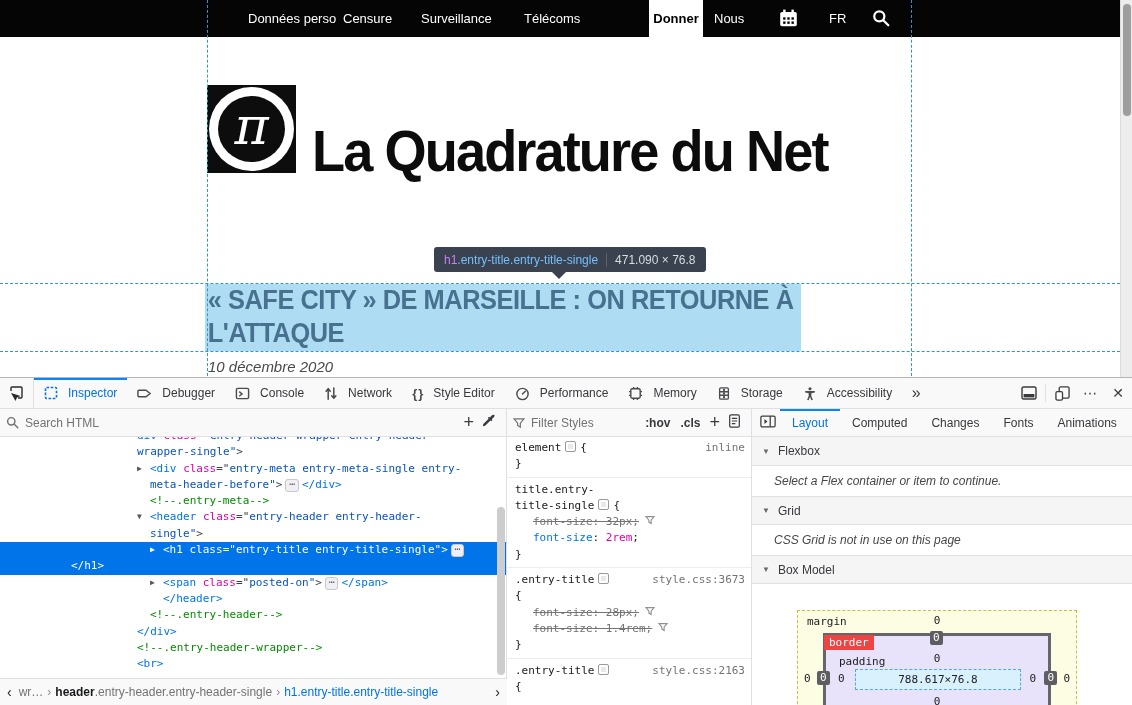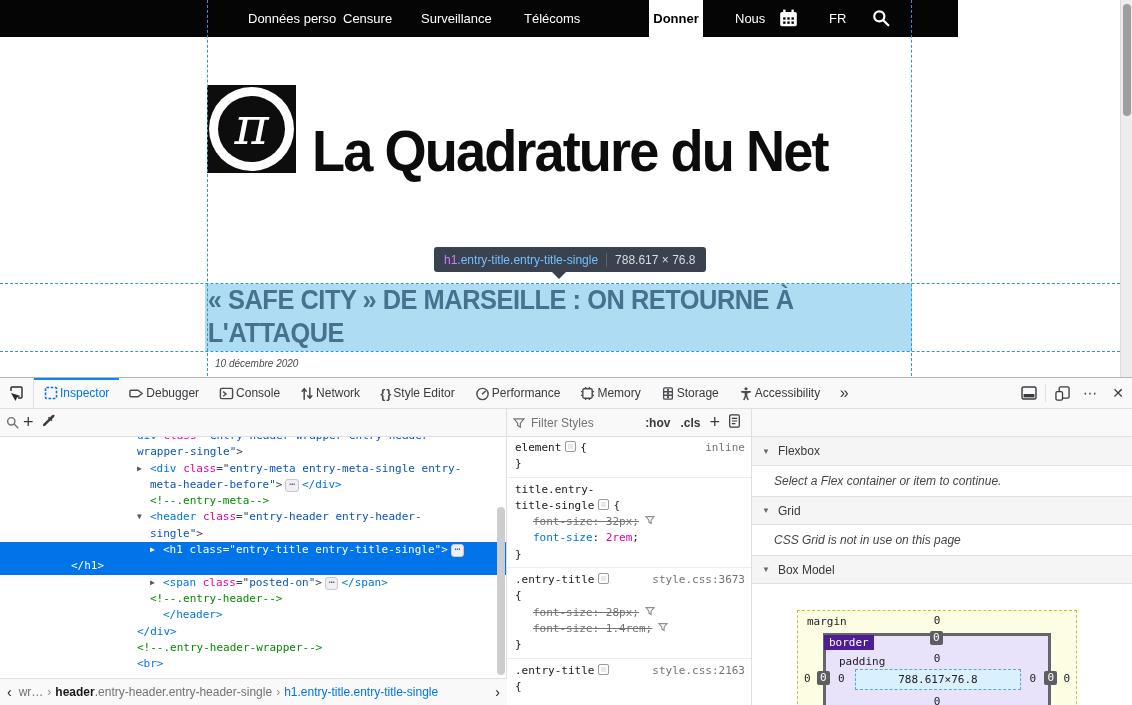--- a/index.html
+++ b/index.html
@@ -1,53 +1,53 @@
 <!DOCTYPE html>
 <html><head>
 <meta charset="utf-8">
 <style>
   * { margin:0; padding:0; box-sizing:border-box; }
   html,body { width:1132px; height:705px; overflow:hidden; background:#fff;
     font-family:"Liberation Sans", sans-serif; }
   .stage { position:relative; width:1132px; height:705px; background:#fff; overflow:hidden; }
 
   
-  .nav { position:absolute; left:0; top:0; width:958px; height:37px; background:#050505; }
+  .nav { position:absolute; left:0; top:0; width:1132px; height:37px; background:#050505; }
   .nav-item { position:absolute; top:0; height:37px; line-height:37px; color:#fff; font-size:13px; white-space:nowrap; cursor:pointer; }
   .nav-donate { position:absolute; top:0; height:37px; line-height:37px; background:#fff; color:#000; font-weight:bold; font-size:13px; text-align:center; }
   .nav-ico { position:absolute; top:9px; }
 
   .page-scrollbar { position:absolute; left:1120px; top:0; width:12px; height:377px; background:#ededed; border-left:1px solid #dcdcdc; }
   .page-scroll-thumb { position:absolute; left:2px; top:4px; width:8px; height:112px; background:#9e9e9e; border-radius:4px; }
 
   .logo { position:absolute; left:207px; top:85px; width:89px; height:88px; background:#0d0d0d; }
   .logo-ring { position:absolute; inset:2px; background:#fff; border-radius:50%; }
   .logo-disc { position:absolute; inset:9px; background:#0d0d0d; border-radius:50%; display:flex; align-items:center; justify-content:center; }
   .logo-pi { color:#fff; font-family:"DejaVu Serif", serif; font-style:italic; font-size:52px; line-height:1; padding-bottom:6px; }
 
   .site-title { position:absolute; left:312px; top:118px; font-size:57px; font-weight:700; letter-spacing:-2px; color:#0c0c0d; white-space:nowrap; transform:scaleX(.95); transform-origin:left top; }
 
   .tooltip { position:absolute; left:434px; top:247px; height:25px; background:#39424e; border-radius:3px; display:flex; align-items:center; padding:0 10px; gap:8px; font-size:12px; white-space:nowrap; }
   .tt-tag { color:#cd7bfa; } .tt-cls { color:#75bfff; }
   .tt-sep { width:1px; height:14px; background:#5b6570; }
   .tt-dim { color:#d9dde3; }
   .tt-arrow { position:absolute; left:552px; top:272px; width:0; height:0; border:7px solid transparent; border-top-color:#39424e; border-bottom:none; }
 
-  .hl { position:absolute; left:205px; top:284px; width:707px; height:67px; background:#aedcf2; overflow:hidden; }
+  .hl { position:absolute; left:205px; top:284px; width:596px; height:67px; background:#aedcf2; overflow:hidden; }
   .hl-line { font-weight:700; font-size:27px; line-height:33px; color:#47718e; white-space:nowrap; transform:scaleX(.94); transform-origin:left top; padding-left:3px; letter-spacing:-.5px; }
-  .post-date { position:absolute; left:208px; top:358px; font-style:italic; font-size:10px; color:#4a4a4a;margin-left:7px; }
+  .post-date { position:absolute; left:208px; top:358px; font-style:italic; font-size:15px; color:#4a4a4a; }
 
   .vguide { position:absolute; top:0; height:376px; width:0; border-left:1px dashed #2798d8; }
   .hguide { position:absolute; left:0; width:1120px; height:0; border-top:1px dashed #2798d8; }
 
   
   .devtools { position:absolute; left:0; top:377px; width:1132px; height:328px; background:#fff; border-top:1px solid #b5b5b8; font-size:12px; color:#38383d; }
   .dt-tabbar { position:absolute; left:0; top:0; width:1132px; height:31px; background:#f9f9fa; border-bottom:1px solid #e0e0e2; display:flex; align-items:stretch; }
   .pick-btn { width:34px; border-right:1px solid #e0e0e2; display:flex; align-items:center; justify-content:center; cursor:pointer; }
-  .dt-tab { display:flex; align-items:center; gap:2px; padding:0 10px; cursor:pointer; white-space:nowrap; }
+  .dt-tab { display:flex; align-items:center; gap:10px; padding:0 10px; cursor:pointer; white-space:nowrap; }
   .dt-tab.active { color:#0074e8; box-shadow:inset 0 2px 0 #0a84ff; }
   .dt-tab svg, .pick-btn svg { flex:none; }
   .tb-spacer { flex:1; }
   .tb-btn { width:28px; display:flex; align-items:center; justify-content:center; cursor:pointer; color:#3b3b3f; font-size:14px; }
   .tb-vsep { width:1px; background:#e0e0e2; margin:6px 2px; }
 
   .dt-row2 { position:absolute; left:0; top:31px; width:1132px; height:28px; background:#f9f9fa; border-bottom:1px solid #e0e0e2; }
   .row2-sec { position:absolute; top:0; height:27px; display:flex; align-items:center; }
   .sec-left { left:0; width:507px; border-right:1px solid #e0e0e2; padding:0 6px; }
   .sec-mid  { left:507px; width:245px; border-right:1px solid #e0e0e2; padding:0 6px; }
@@ -88,21 +88,21 @@
   .lmsg { height:30px; display:flex; align-items:center; padding-left:22px; font-style:italic; color:#464649; background:#fff; }
 
   .boxmodel { position:absolute; left:45px; top:173px; width:280px; height:160px; font-family:"DejaVu Sans Mono","Liberation Mono",monospace; font-size:11px; color:#202124; }
   .bm-margin { position:absolute; inset:0; background:#fcfde2; border:1px dashed #bfc63d; }
   .bm-border { position:absolute; left:26px; top:23px; width:228px; height:137px; border:3px solid #66666a; background:#e9e2fb; }
   .bm-content { position:absolute; left:58px; top:59px; width:166px; height:21px; background:#d8f1fd; border:1px dashed #57a8d4; display:flex; align-items:center; justify-content:center; }
   .bm-lab { position:absolute; }
   .bm-num { position:absolute; color:#202124; }
   .bm-cnum { position:absolute; left:0; right:0; text-align:center; }
   .bm-badge { position:absolute; background:#5e5e62; color:#fff; border-radius:2px; padding:0 3px; line-height:14px; height:14px; }
-  .bm-tag { position:absolute; left:27px; top:25px; background:#4c1d95; color:#fff; padding:0 5px; line-height:15px; }
+  .bm-tag { position:absolute; left:27px; top:25px; background:#ef4444; color:#fff; padding:0 5px; line-height:15px; }
 
   
   .breadcrumb { position:absolute; left:0; bottom:0; width:507px; height:27px; background:#f9f9fa; border-top:1px solid #e0e0e2; display:flex; align-items:center; white-space:nowrap; overflow:hidden; }
   .bc-scroll { padding:0 7px; font-size:14px; color:#18191a; cursor:pointer; }
   .bc-sep { color:#8f8f94; padding:0 4px; font-size:12px; }
   .bc-dim { color:#737373; }
   .bc-tag { color:#18191a; font-weight:bold; }
   .bc-cls { color:#737373; }
   .bc-sel { color:#0074e8; }
   .bc-right { margin-left:auto; }
@@ -111,21 +111,21 @@
 <body>
 
 <div class="stage">
 
   <div class="nav">
     <span class="nav-item" style="left:248px">Données perso</span>
     <span class="nav-item" style="left:343px">Censure</span>
     <span class="nav-item" style="left:421px">Surveillance</span>
     <span class="nav-item" style="left:524px">Télécoms</span>
     <span class="nav-donate" style="left:649px;width:54px">Donner</span>
-    <span class="nav-item" style="left:735px">Nous</span>
+    <span class="nav-item" style="left:714px">Nous</span>
     <span class="nav-ico" style="left:779px">
       <svg width="19" height="19" viewBox="0 0 16 16">
           <rect x="1" y="2.5" width="14" height="12" rx="1.5" fill="#fff"></rect>
           <rect x="3.5" y="0.5" width="2" height="4" fill="#fff"></rect>
           <rect x="10.5" y="0.5" width="2" height="4" fill="#fff"></rect>
           <g fill="#000">
             <rect x="3.5" y="7" width="2" height="2"></rect>
             <rect x="7" y="7" width="2" height="2"></rect>
             <rect x="10.5" y="7" width="2" height="2"></rect>
             <rect x="3.5" y="10.5" width="2" height="2"></rect>
@@ -163,21 +163,21 @@
   <div class="post-date">10 décembre 2020</div>
 
   <div class="vguide" style="left:207px"></div>
   <div class="vguide" style="left:911px"></div>
   <div class="hguide" style="top:283px"></div>
   <div class="hguide" style="top:351px"></div>
 
   <div class="tooltip">
     <span><span class="tt-tag">h1</span><span class="tt-cls">.entry-title.entry-title-single</span></span>
     <span class="tt-sep"></span>
-    <span class="tt-dim">788.617 × 76.8</span>
+    <span class="tt-dim">471.090 × 76.8</span>
   </div>
   <div class="tt-arrow"></div>
 
   <div class="devtools">
 
     <div class="dt-tabbar">
       <div class="pick-btn">
         <svg width="16" height="16" viewBox="0 0 16 16" fill="none" stroke="#2a2a2e" stroke-width="1.4">
             <path d="M2 6 V3 a1 1 0 0 1 1-1 h9 a1 1 0 0 1 1 1 v9 a1 1 0 0 1-1 1 h-3"></path>
             <path d="M2 8 l4.5 8 1.5-3.6 3.6-1.5z" fill="#2a2a2e" stroke="none"></path>
@@ -262,20 +262,21 @@
       <div class="tb-btn">⋯</div>
       <div class="tb-btn">✕</div>
     </div>
 
     <div class="dt-row2">
       <div class="row2-sec sec-left">
         <svg width="13" height="13" viewBox="0 0 16 16" fill="none" stroke="#737373" stroke-width="1.8">
             <circle cx="6.5" cy="6.5" r="4.5"></circle>
             <line x1="10.2" y1="10.2" x2="14.5" y2="14.5" stroke-linecap="round"></line>
           </svg>
+        <span class="ph-text">Search HTML</span>
         <span class="mini-btn" style="font-size:18px">+</span>
         <span class="mini-btn">
           <svg width="14" height="14" viewBox="0 0 16 16" fill="#3b3b3f">
               <path d="M14.5 1.5 a2.2 2.2 0 0 0-3.1 0 L9 3.9 l-.9-.9 -1.4 1.4 .9.9 -6.1 6.1 -.5 2.6 2.6-.5 6.1-6.1 .9.9 1.4-1.4 -.9-.9 2.4-2.4 a2.2 2.2 0 0 0 0-3.1z"></path>
             </svg>
         </span>
       </div>
       <div class="row2-sec sec-mid">
         <svg width="12" height="12" viewBox="0 0 16 16" fill="none" stroke="#737373" stroke-width="1.6">
             <path d="M1.5 2.5 h13 L9.8 8.3 v5.2 l-3.6-2.2 V8.3z"></path>
@@ -283,37 +284,51 @@
         <span class="ph-text">Filter Styles</span>
         <span class="toggle-txt">:hov</span>
         <span class="toggle-txt">.cls</span>
         <span class="mini-btn" style="font-size:18px">+</span>
         <span class="mini-btn">
           <svg width="13" height="14" viewBox="0 0 14 16" fill="none" stroke="#3b3b3f" stroke-width="1.4">
               <rect x="1.5" y="1" width="11" height="14" rx="1.5"></rect>
               <path d="M4 5 h6 M4 8 h6 M4 11 h4"></path>
             </svg>
         </span>
+      </div>
+      <div class="row2-sec sec-right">
+        <span class="mini-btn">
+          <svg width="16" height="13" viewBox="0 0 18 14" fill="none" stroke="#3b3b3f" stroke-width="1.4">
+              <rect x="1" y="1" width="16" height="12" rx="1.5"></rect>
+              <line x1="11.5" y1="1" x2="11.5" y2="13"></line>
+              <path d="M5 4.2 l3.4 2.8 L5 9.8z" fill="#3b3b3f" stroke="none"></path>
+            </svg>
+        </span>
+        <span class="side-tab active">Layout</span>
+        <span class="side-tab">Computed</span>
+        <span class="side-tab">Changes</span>
+        <span class="side-tab">Fonts</span>
+        <span class="side-tab">Animations</span>
       </div>
     </div>
 
     <div class="markup-panel">
       <div class="mwrap">
           <div class="mline" style="padding-left: 137px;"><span class="tk-t">div </span><span class="tk-a">class</span><span class="tk-p">="</span><span class="tk-v">entry-header-wrapper entry-header-</span></div>
           <div class="mline" style="padding-left: 137px;"><span class="tk-v">wrapper-single"</span><span class="tk-p">&gt;</span></div>
           <div class="mline" style="padding-left: 150px;"><span class="twisty" style="left: 137px;">▶</span><span class="tk-t">&lt;div </span><span class="tk-a">class</span><span class="tk-p">="</span><span class="tk-v">entry-meta entry-meta-single entry-</span></div>
           <div class="mline" style="padding-left: 150px;"><span class="tk-v">meta-header-before"</span><span class="tk-p">&gt;</span><span class="ellipsis-badge">⋯</span><span class="tk-t">&lt;/div&gt;</span></div>
           <div class="mline" style="padding-left: 150px;"><span class="tk-c">&lt;!--.entry-meta--&gt;</span></div>
           <div class="mline" style="padding-left: 150px;"><span class="twisty" style="left: 137px;">▼</span><span class="tk-t">&lt;header </span><span class="tk-a">class</span><span class="tk-p">="</span><span class="tk-v">entry-header entry-header-</span></div>
           <div class="mline" style="padding-left: 150px;"><span class="tk-v">single"</span><span class="tk-p">&gt;</span></div>
           <div class="mline sel" style="padding-left: 163px;"><span class="twisty" style="left: 150px;">▶</span><span class="tk-t">&lt;h1 </span><span class="tk-a">class</span><span class="tk-p">="</span><span class="tk-v">entry-title entry-title-single"</span><span class="tk-p">&gt;</span><span class="ellipsis-badge">⋯</span></div>
           <div class="mline sel" style="padding-left: 71px;"><span class="tk-t">&lt;/h1&gt;</span></div>
           <div class="mline" style="padding-left: 163px;"><span class="twisty" style="left: 150px;">▶</span><span class="tk-t">&lt;span </span><span class="tk-a">class</span><span class="tk-p">="</span><span class="tk-v">posted-on"</span><span class="tk-p">&gt;</span><span class="ellipsis-badge">⋯</span><span class="tk-t">&lt;/span&gt;</span></div>
+          <div class="mline" style="padding-left: 163px;"><span class="tk-t">&lt;/header&gt;</span></div>
           <div class="mline" style="padding-left: 150px;"><span class="tk-c">&lt;!--.entry-header--&gt;</span></div>
-          <div class="mline" style="padding-left: 163px;"><span class="tk-t">&lt;/header&gt;</span></div>
           <div class="mline" style="padding-left: 137px;"><span class="tk-t">&lt;/div&gt;</span></div>
           <div class="mline" style="padding-left: 137px;"><span class="tk-c">&lt;!--.entry-header-wrapper--&gt;</span></div>
           <div class="mline" style="padding-left: 137px;"><span class="tk-t">&lt;br&gt;</span></div>
         </div>
       <div class="mscroll-thumb"></div>
     </div>
 
     <div class="rules-panel">
       <div class="rline"><span>element</span><span class="tgt-ico"></span><span>{</span><span class="rsrc">inline</span></div>
       <div class="rline">}</div>

